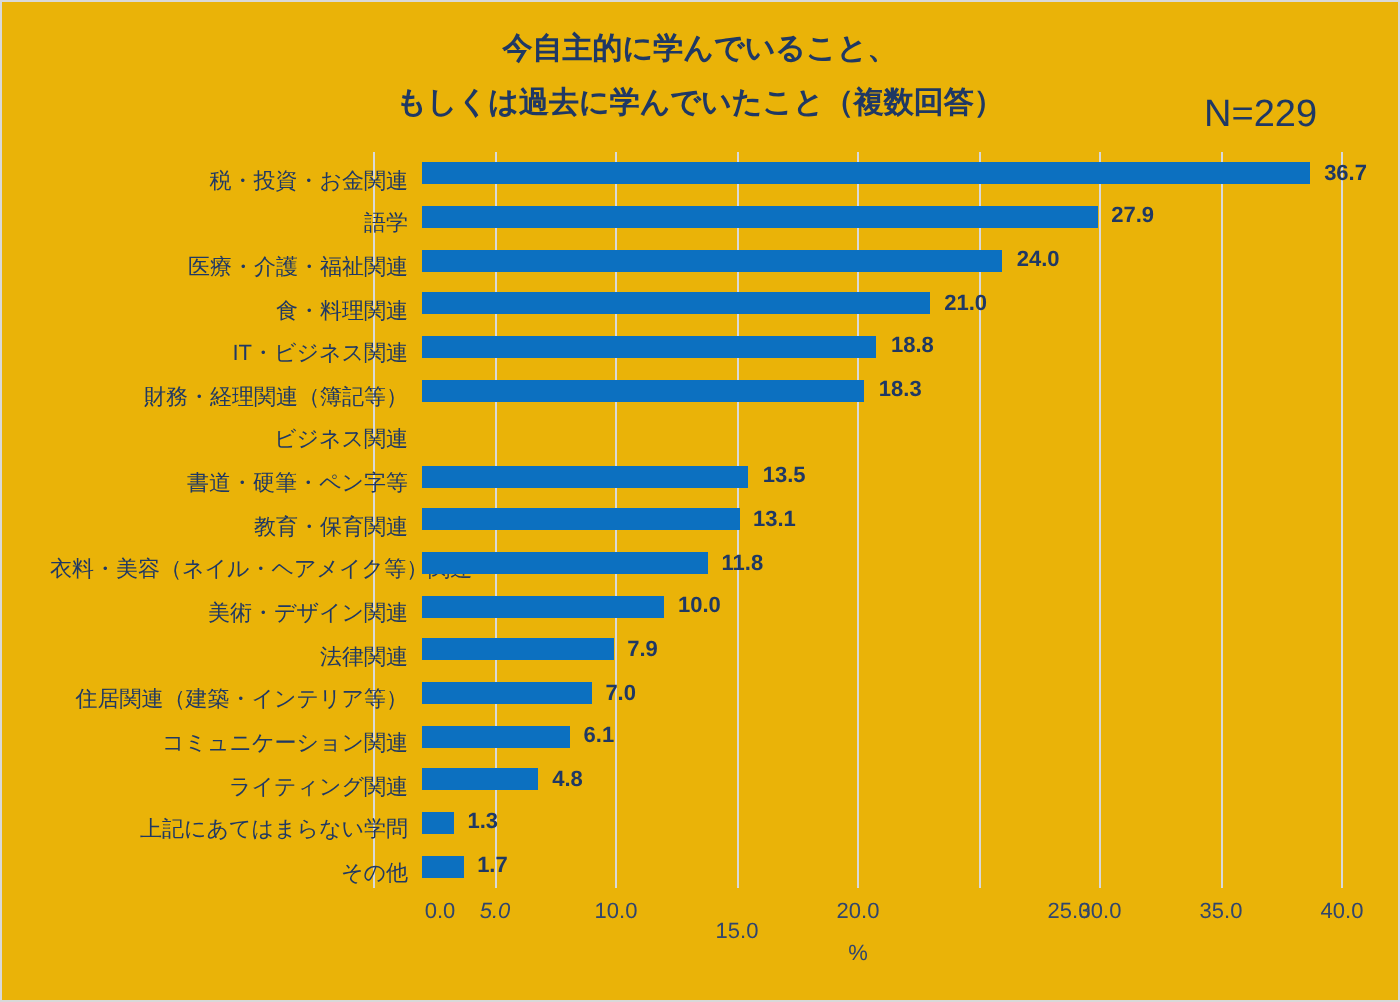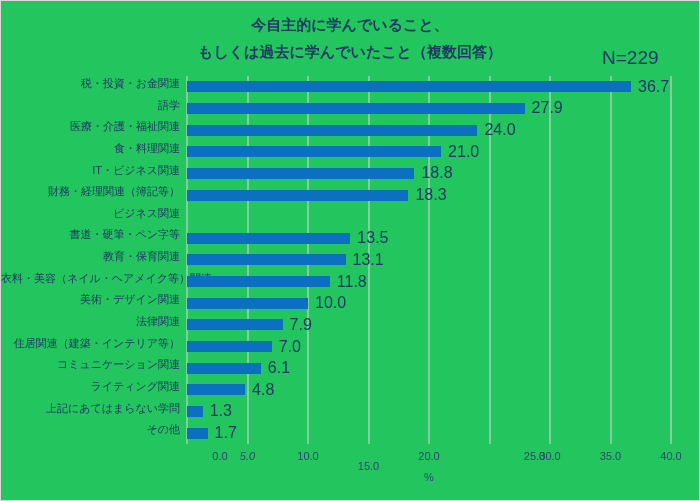--- a/index.html
+++ b/index.html
@@ -1,19 +1,19 @@
 <!DOCTYPE html>
 <html><head>
 <meta charset="utf-8">
 <style>
   html,body{margin:0;padding:0;background:#fff;}
   body{font-family:"Liberation Sans","DejaVu Sans",sans-serif;}
   #frame{
     position:relative;width:698px;height:499px;
-    border:1px solid #d9d9d9;background:#22c55e;overflow:hidden;
+    border:1px solid #d9d9d9;background:#eab308;overflow:hidden;
   }
   #chart-title{
     position:absolute;top:10px;left:0;width:100%;
     text-align:center;font-size:15px;font-weight:bold;color:#1f3864;
     line-height:27px;
   }
   #n-label{
     position:absolute;top:46px;left:601px;
     font-size:19px;color:#1f3864;
   }
@@ -22,33 +22,33 @@
     position:absolute;top:0;left:186px;width:484px;height:368px;
   }
   .gridline{
     position:absolute;top:0;width:1px;height:100%;
     background:#d9d9d9;transform:translateX(-0.5px);
   }
   #rows{
     position:absolute;top:0;left:0;width:700px;height:368px;
     display:flex;flex-direction:column;
   }
-  .row{flex:1;display:flex;align-items:flex-start;}
+  .row{flex:1;display:flex;align-items:flex-end;margin-left:24px;}
   .cat-label{
     width:179px;padding-right:7px;flex:none;
     text-align:right;font-size:11px;color:#1f3864;
     white-space:nowrap;overflow:visible;
   }
   .bar-area{
     position:relative;width:484px;flex:none;height:100%;
     display:flex;align-items:center;
   }
   .bar{height:11px;background:#0c70c0;flex:none;}
   .val-label{
-    margin-left:7px;font-size:16px;color:#1f3864;white-space:nowrap;
+    margin-left:7px;font-size:11px;color:#1f3864;white-space:nowrap;font-weight:bold;
   }
   #xaxis{
     position:absolute;top:449px;left:186px;width:484px;height:15px;
   }
   .xtick{
     position:absolute;top:0;transform:translateX(-50%);
     font-size:11px;color:#30456e;white-space:nowrap;
   }
   #xaxis-unit{
     position:absolute;top:470px;left:186px;width:484px;

